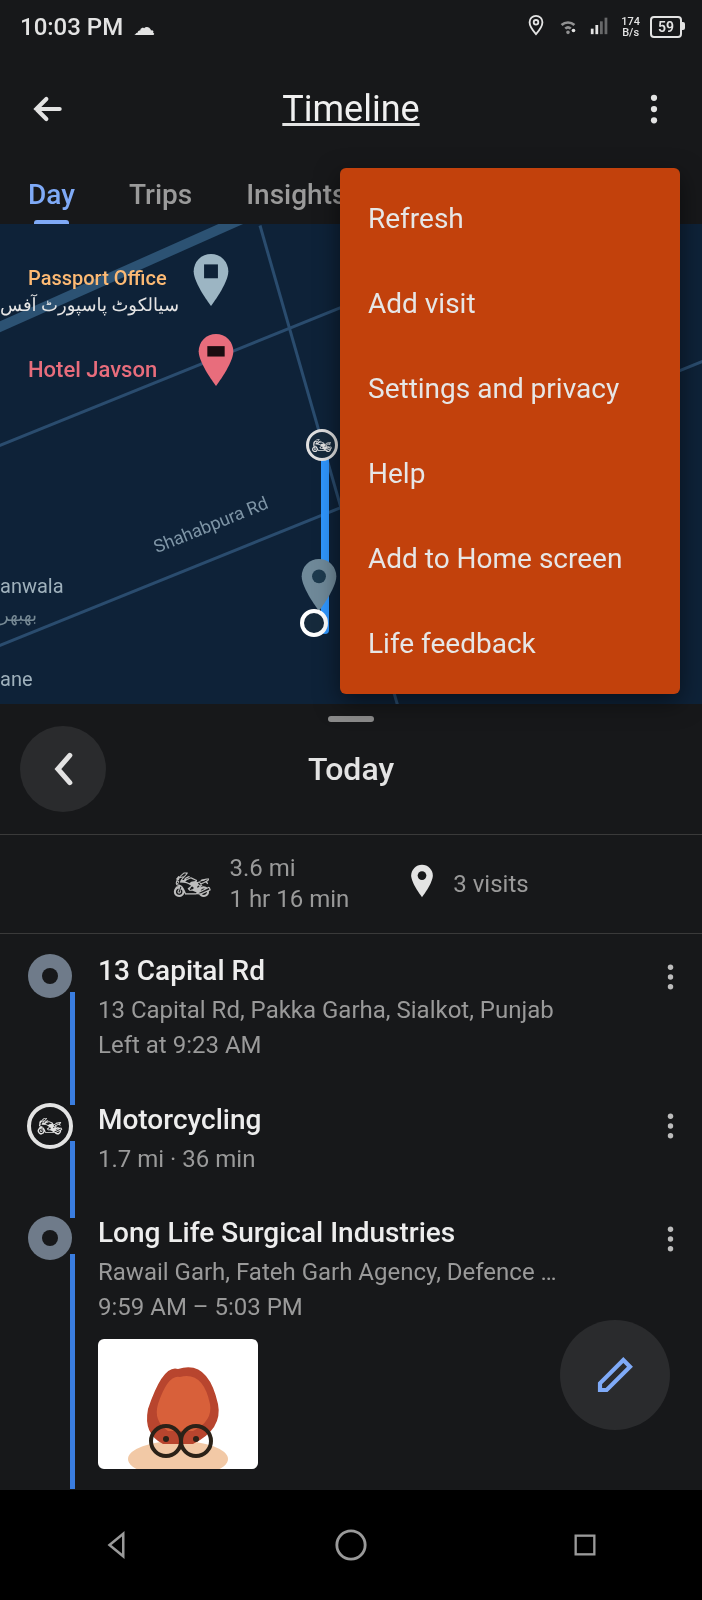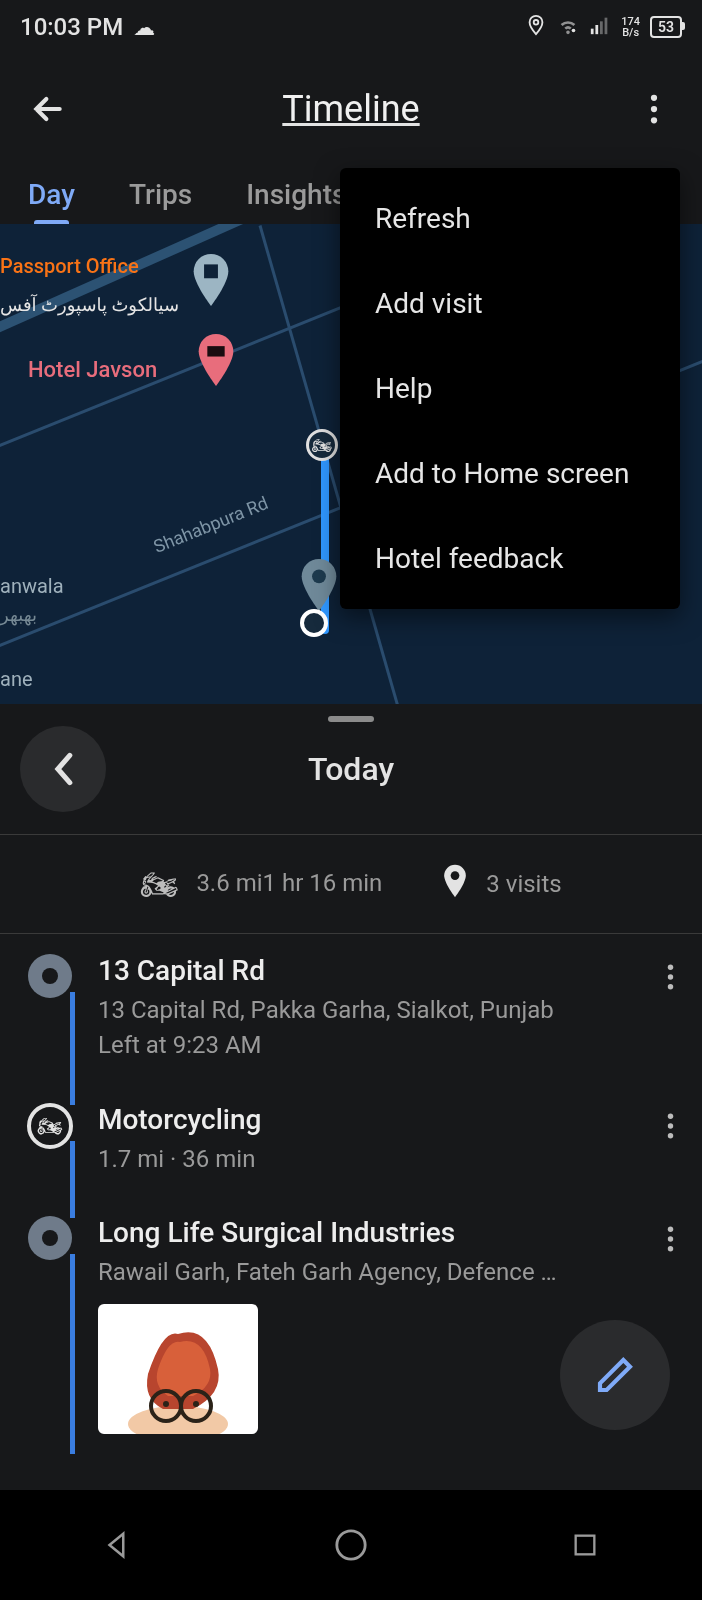--- a/index.html
+++ b/index.html
@@ -27,21 +27,21 @@
 
   
   .map { height: 480px; background: #0e2238; position: relative; overflow: hidden; }
   .road { position: absolute; background: #2a4c6e; transform-origin: left center; height: 3px; }
   .road.r1 { top: 120px; left: -50px; width: 900px; transform: rotate(-24deg); height: 10px; background:#2c5273;}
   .road.r2 { top: 240px; left: -50px; width: 900px; transform: rotate(-22deg); }
   .road.r3 { top: 440px; left: -50px; width: 900px; transform: rotate(-22deg); }
   .road.r4 { top: 0; left: 260px; width: 700px; transform: rotate(74deg); }
   .roadlabel { position:absolute; top:290px; left:150px; color:#7e95a6; font-size:18px; transform:rotate(-22deg); }
   .ml { position: absolute; font-size: 20px; }
-  .ml.po { top: 30px; left: 0; color: #f97316; font-weight: 500; }
+  .ml.po { top: 42px; left: 0; color: #fdba74; font-weight: 500; padding-left: 28px; }
   .ml.po2 { top: 70px; left: 0; color: #e5e5e5; font-size: 18px; }
   .ml.hj { top: 133px; left: 28px; color: #e86d7c; font-weight: 500; font-size: 22px;}
   .ml.anw { top: 350px; left: 0; color: #9fb1bc; }
   .ml.anw2 { top: 380px; left: 0; color: #768994; font-size: 18px;}
   .ml.ane { top: 443px; left: 0; color: #9fb1bc; text-align: center; }
   .pin { position: absolute; }
   .pin svg { display:block; }
   .pin.poi { top: 30px; left: 190px; }
   .pin.hotel { top: 110px; left: 195px; }
   .pin.blue { top: 335px; left: 298px; }
@@ -51,41 +51,41 @@
 
   
   .daynav { height: 130px; display: flex; align-items: center; justify-content: center; position: relative; }
   .handle { position:absolute; top:12px; left:50%; transform:translateX(-50%); width:46px; height:6px; background:#8b8b8b; border-radius:3px;}
   .prevday { position: absolute; left: 20px; width: 86px; height: 86px; border-radius: 50%; background: #2a2b2d; display: flex; align-items: center; justify-content: center; font-size: 30px; }
   .daylabel { font-size: 32px; font-weight: 500; }
 
   
   .summary { height: 100px; border-top:1px solid #3a3a3a; border-bottom:1px solid #3a3a3a; display:flex; align-items:center; justify-content:center; gap:60px; color:#9a9a9a; font-size:24px;}
   .sum-item{display:flex; align-items:center; gap:18px;}
-  .sum-text{display:flex; flex-direction:row; line-height:1.3;}
+  .sum-text{display:flex; flex-direction:column; line-height:1.3;}
 
   
   .list { padding-left: 20px; }
   .item { display:flex; align-items:flex-start; padding: 20px 0; position:relative; }
   .dotcol{ width:60px; display:flex; flex-direction:column; align-items:center; }
   .bigdot{ width:44px; height:44px; border-radius:50%; background:#6f7b8a; display:flex;align-items:center;justify-content:center;}
   .bigdot .inner{ width:16px; height:16px; border-radius:50%; background:#17181a;}
   .ringdot{ width:46px; height:46px; border-radius:50%; border:4px solid #e3e3e3; background:#17181a; display:flex;align-items:center;justify-content:center; font-size:20px;}
   .vline{ position:absolute; left:50px; top:58px; bottom:-22px; width:5px; background:#3a7de0;}
   .body{ flex:1; padding-left:18px; padding-right:70px;}
   .ptitle{ font-size:28px; font-weight:500; color:#ededed; margin-bottom:6px;}
   .psub{ font-size:24px; color:#9a9a9a; line-height:1.45;}
   .item-more{ position:absolute; right:28px; top:30px; font-size:24px; color:#bcbcbc;}
   .thumb{ width:160px; height:130px; background:#fff; margin-top:14px; border-radius:6px; display:flex; align-items:flex-end; justify-content:center; overflow:hidden;}
 
   
   .fab{ position:absolute; right:32px; bottom:170px; width:110px; height:110px; border-radius:50%; background:#2a2b2d; display:flex; align-items:center; justify-content:center;}
 
   
-  .menu{ position:absolute; top:168px; left:340px; right:22px; background:#000000; border-radius:6px; box-shadow:0 8px 24px rgba(0,0,0,.5); z-index:50; padding:8px 7px;}
+  .menu{ position:absolute; top:168px; left:340px; right:22px; background:#c2410c; border-radius:6px; box-shadow:0 8px 24px rgba(0,0,0,.5); z-index:50; padding:8px 0;}
   .menu-item{ padding:26px 28px; font-size:28px; color:#e6e6e6;}
   .menu-item.hl{ background:#46484a;}
 
   
   .nav{ position:absolute; bottom:0; left:0; right:0; height:110px; background:#000; display:flex; align-items:center; justify-content:space-around;}
   .nav div{ width:40px; height:40px; display:flex; align-items:center; justify-content:center;}
 </style>
 </head>
 <body>
 
@@ -106,21 +106,21 @@
     <span><svg width="22" height="22" viewBox="0 0 24 24" fill="#e3e3e3">
           <rect x="2" y="16" width="3" height="6"></rect>
           <rect x="7" y="12" width="3" height="10"></rect>
           <rect x="12" y="8" width="3" height="14" opacity=".4"></rect>
           <rect x="17" y="4" width="3" height="18" opacity=".4"></rect>
         </svg></span>
     <span class="speed">
         <span>174</span>
         <span>B/s</span>
       </span>
-    <span class="batt">53</span>
+    <span class="batt">59</span>
   </div>
 </div>
 
 <div class="header">
   <div class="back-btn">
     <svg width="40" height="40" viewBox="0 0 24 24" fill="none" stroke="#e3e3e3" stroke-width="2.5" stroke-linecap="round">
         <path d="M19 12H5M11 18l-6-6 6-6"></path>
       </svg>
   </div>
   <div class="title">Timeline</div>
@@ -241,20 +241,21 @@
   <div class="item">
     <div class="vline" style="bottom:0"></div>
     <div class="dotcol">
         <div class="bigdot">
           <div class="inner"></div>
         </div>
       </div>
     <div class="body">
       <div class="ptitle">Long Life Surgical Industries</div>
       <div class="psub">Rawail Garh, Fateh Garh Agency, Defence …</div>
+      <div class="psub">9:59 AM – 5:03 PM</div>
       <div class="thumb">
         <svg width="140" height="120" viewBox="0 0 140 120">
             <ellipse cx="70" cy="110" rx="50" ry="18" fill="#f2c9a6"></ellipse>
             <path d="M40 60 Q55 15 70 20 Q100 10 110 55 Q115 80 85 95 L55 95 Q35 85 40 60" fill="#b8452e"></path>
             <path d="M50 55 Q60 25 72 28 Q95 22 102 55 Q105 72 85 82 L60 82 Q45 72 50 55" fill="#d8603a"></path>
             <circle cx="58" cy="92" r="15" fill="none" stroke="#2b2218" stroke-width="4"></circle>
             <circle cx="88" cy="92" r="15" fill="none" stroke="#2b2218" stroke-width="4"></circle>
             <circle cx="58" cy="90" r="3" fill="#2b2218"></circle>
             <circle cx="88" cy="90" r="3" fill="#2b2218"></circle>
           </svg>
@@ -271,23 +272,24 @@
 
 <div class="fab">
   <svg width="40" height="40" viewBox="0 0 24 24" fill="none" stroke="#7faaf7" stroke-width="2.5" stroke-linecap="round">
       <path d="M17 3l4 4L7 21H3v-4z"></path>
     </svg>
 </div>
 
 <div class="menu">
   <div class="menu-item">Refresh</div>
   <div class="menu-item">Add visit</div>
+  <div class="menu-item">Settings and privacy</div>
   <div class="menu-item">Help</div>
   <div class="menu-item">Add to Home screen</div>
-  <div class="menu-item">Hotel feedback</div>
+  <div class="menu-item">Life feedback</div>
 </div>
 
 <div class="nav">
   <div>
       <svg width="30" height="30" viewBox="0 0 24 24" fill="none" stroke="#9a9a9a" stroke-width="2">
         <path d="M17 3L6 12l11 9z"></path>
       </svg>
     </div>
   <div>
       <svg width="34" height="34" viewBox="0 0 24 24" fill="none" stroke="#9a9a9a" stroke-width="2">

